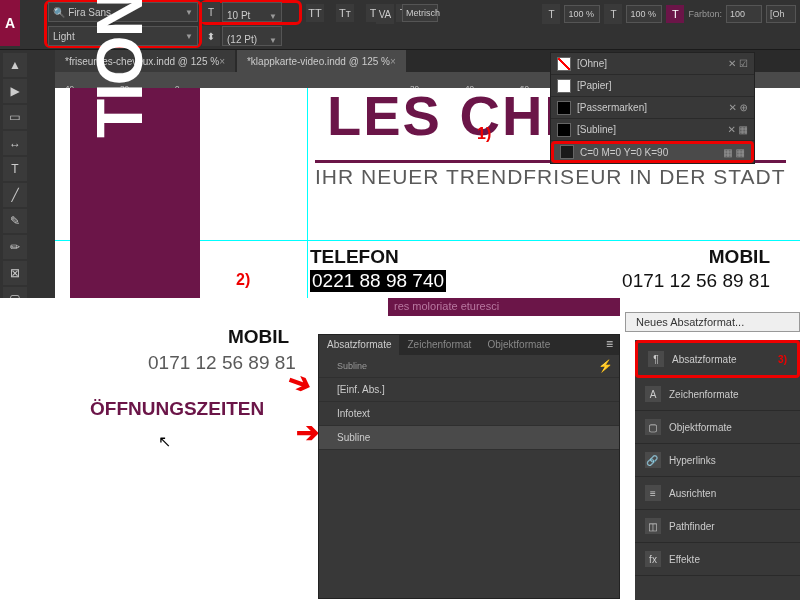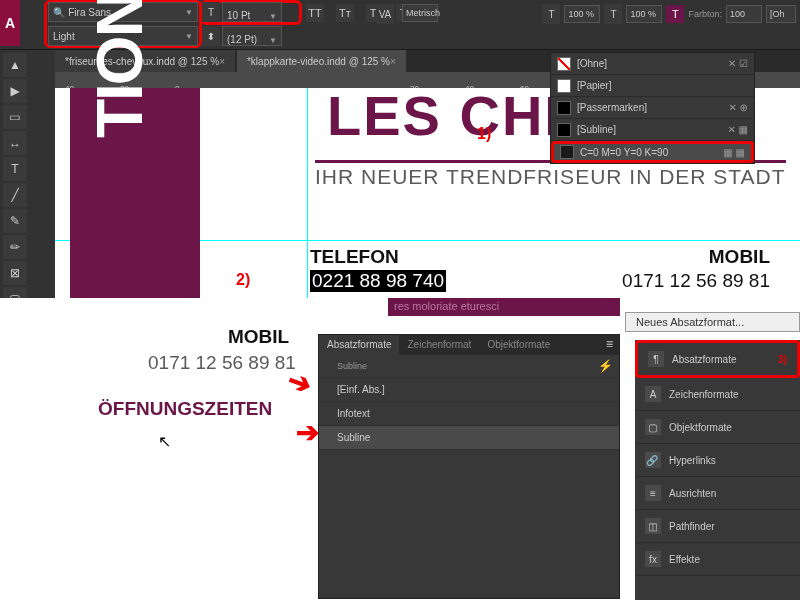--- a/index.html
+++ b/index.html
@@ -40,21 +40,21 @@
 .marker1{position:absolute;left:477px;top:125px;color:#e00;font-size:16px;font-weight:bold}
 .marker2{position:absolute;left:236px;top:271px;color:#e00;font-size:16px;font-weight:bold}
 .swatches{position:absolute;right:45px;top:52px;width:205px;background:#383838;border:1px solid #222}
 .swatch-row{display:flex;align-items:center;height:22px;padding:0 6px;color:#ccc;font-size:10px;border-bottom:1px solid #2a2a2a}
 .swatch-chip{width:14px;height:14px;margin-right:6px;border:1px solid #666}
 .swatch-icon{margin-left:auto;font-size:10px;color:#999}
 .swatches-red{border:3px solid #e00;border-radius:4px}
 .lower-section{position:absolute;left:0;top:298px;right:0;bottom:0;background:#fff}
 .lower-mobil{position:absolute;left:228px;top:28px;color:#111;font-size:19px;font-weight:bold}
 .lower-mobil-val{position:absolute;left:148px;top:54px;color:#5a5a5a;font-size:19px}
-.lower-off{position:absolute;left:98px;top:100px;color:#6b1548;font-size:19px;font-weight:bold}
+.lower-off{position:absolute;left:90px;top:100px;color:#6b1548;font-size:19px;font-weight:bold}
 .cursor{position:absolute;left:158px;top:134px;font-size:16px}
 .purple-strip{position:absolute;left:388px;top:0;width:232px;height:18px;background:#6b1548;color:#b878a0;font-size:11px;padding:2px 6px;overflow:hidden}
 .para-panel{position:absolute;left:318px;top:36px;width:302px;height:265px;background:#383838;border:1px solid #222}
 .panel-tabs{display:flex;background:#2a2a2a;height:20px}
 .ptab{color:#888;font-size:10px;padding:4px 8px}
 .ptab.active{background:#383838;color:#ccc}
 .panel-flash{position:absolute;right:6px;top:24px;color:#aaa;font-size:12px}
 .panel-row{color:#ccc;font-size:10px;padding:6px 18px;border-bottom:1px solid #2f2f2f}
 .panel-row.sel{background:#4a4a4a}
 .arrow-red{position:absolute;color:#e00;font-size:28px;font-weight:bold}

